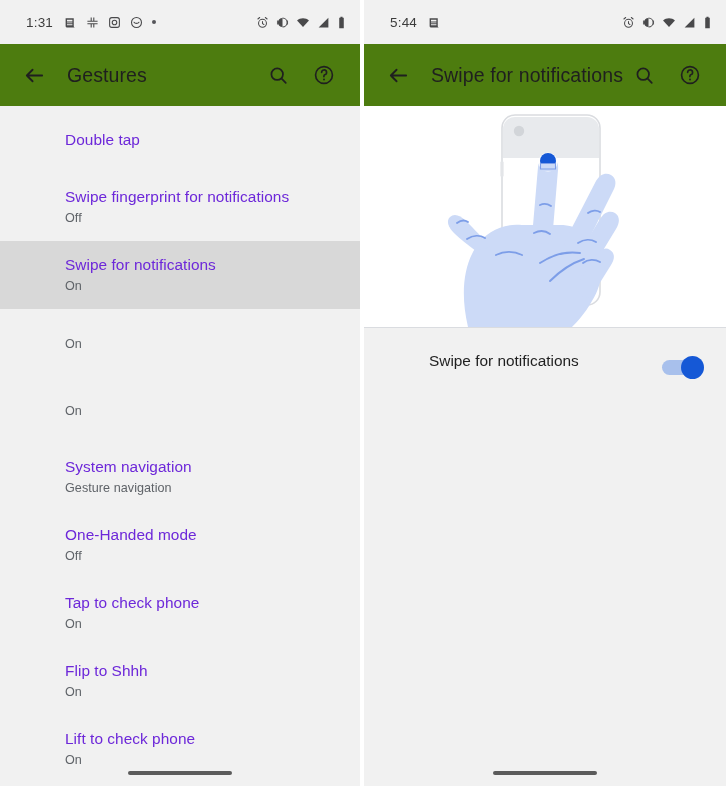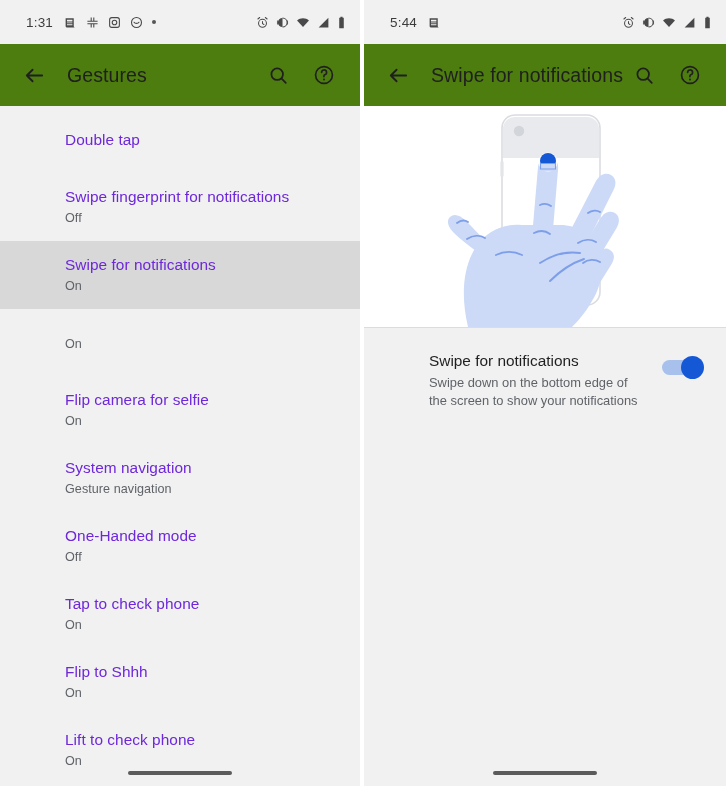--- a/index.html
+++ b/index.html
@@ -194,21 +194,20 @@
         <div class="li-sub">Off</div>
       </div>
       <div class="list-item selected">
         <div class="li-title">Swipe for notifications</div>
         <div class="li-sub">On</div>
       </div>
       <div class="list-item">
         <div class="li-sub">On</div>
       </div>
       <div class="list-item">
-        <div class="li-title">Flip camera for selfie</div>
         <div class="li-sub">On</div>
       </div>
       <div class="list-item">
         <div class="li-title">System navigation</div>
         <div class="li-sub">Gesture navigation</div>
       </div>
       <div class="list-item">
         <div class="li-title">One-Handed mode</div>
         <div class="li-sub">Off</div>
       </div>
@@ -347,21 +346,20 @@
         <circle cx="184" cy="57" r="9.5" fill="#ffffff" opacity="0.95"></circle>
         <circle cx="184" cy="56" r="8" fill="#1558d6"></circle>
         <path d="M176 58 h16 v6 a2 2 0 0 1 -2 2 h-12 a2 2 0 0 1 -2 -2 z" fill="#ccdaf7"></path>
         <path d="M176.5 58.5 h15 v5.5 h-15 z" fill="none" stroke="#7d9ee8" stroke-width="1.1"></path>
       </svg>
     </div>
 
     <div class="pref-row">
       <div class="pref-text">
         <div class="pref-title">Swipe for notifications</div>
-        <div class="pref-sub">Swipe down on the bottom edge of the screen to show your notifications</div>
       </div>
       <div class="switch">
         <span class="track"></span>
         <span class="thumb"></span>
       </div>
     </div>
 
     <div class="homebar">
         <span></span>
       </div>

